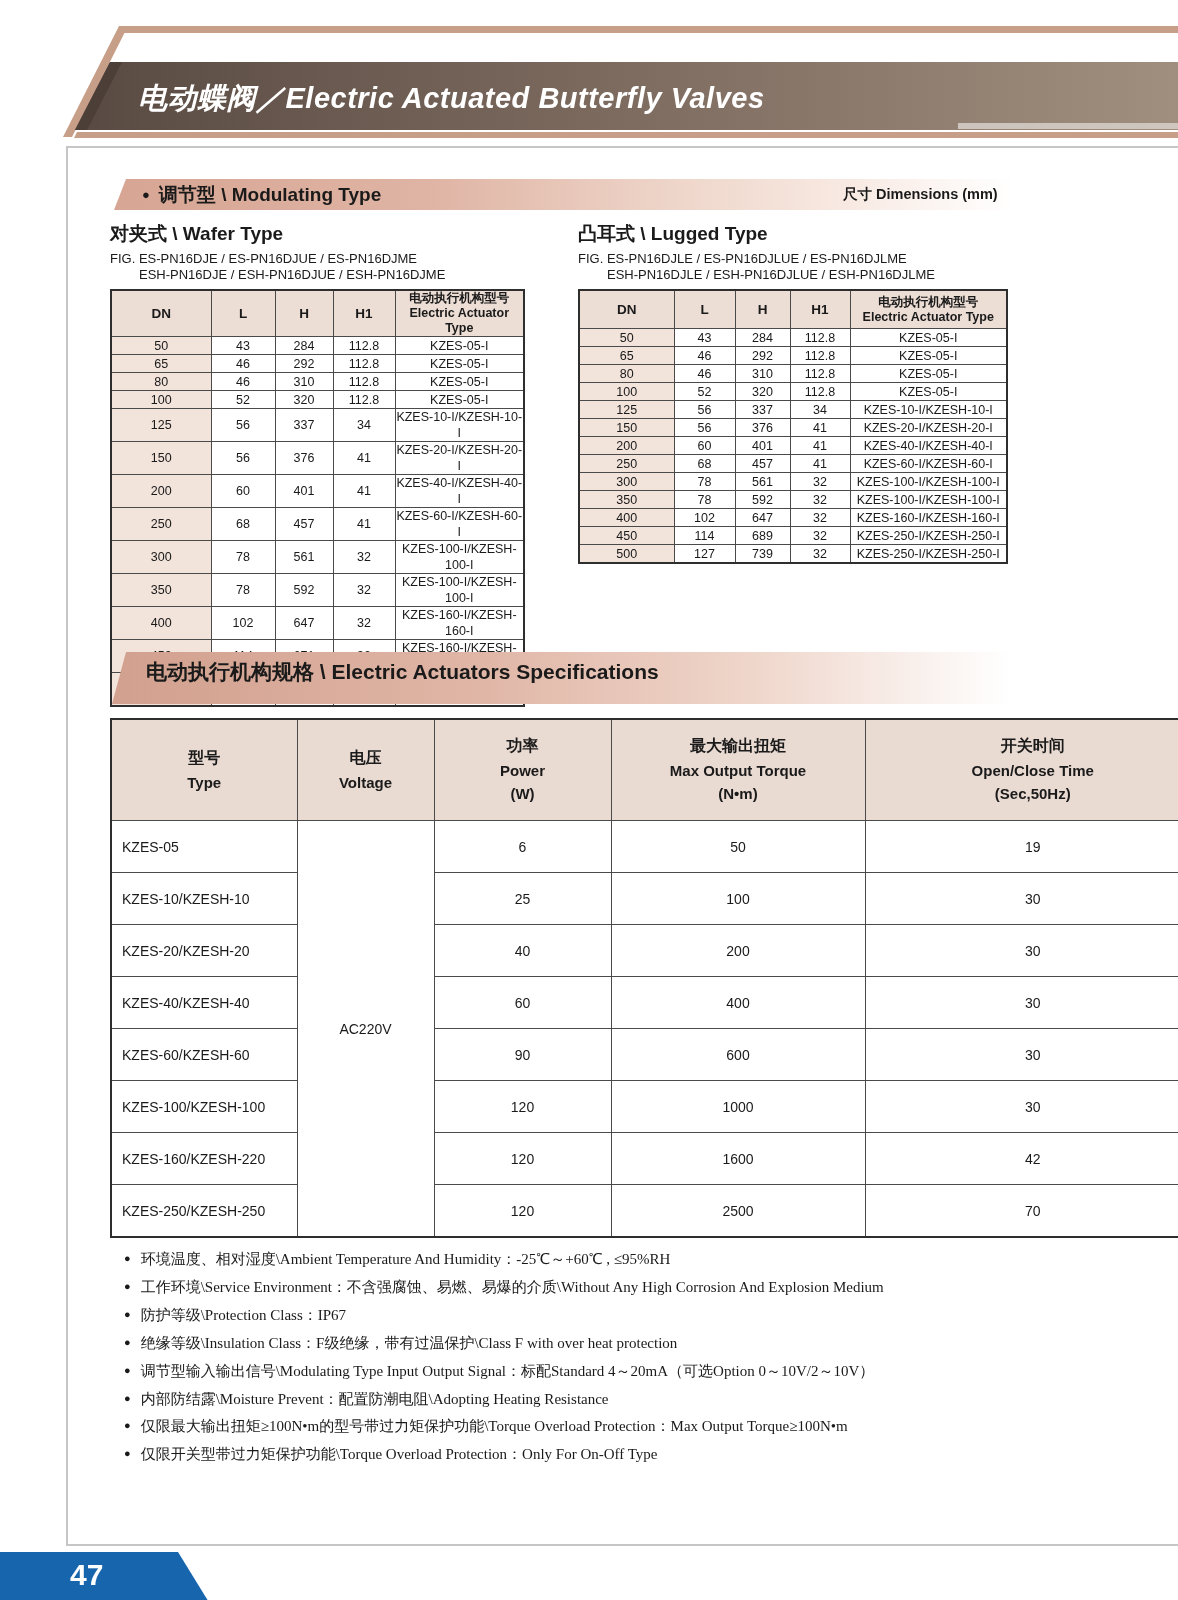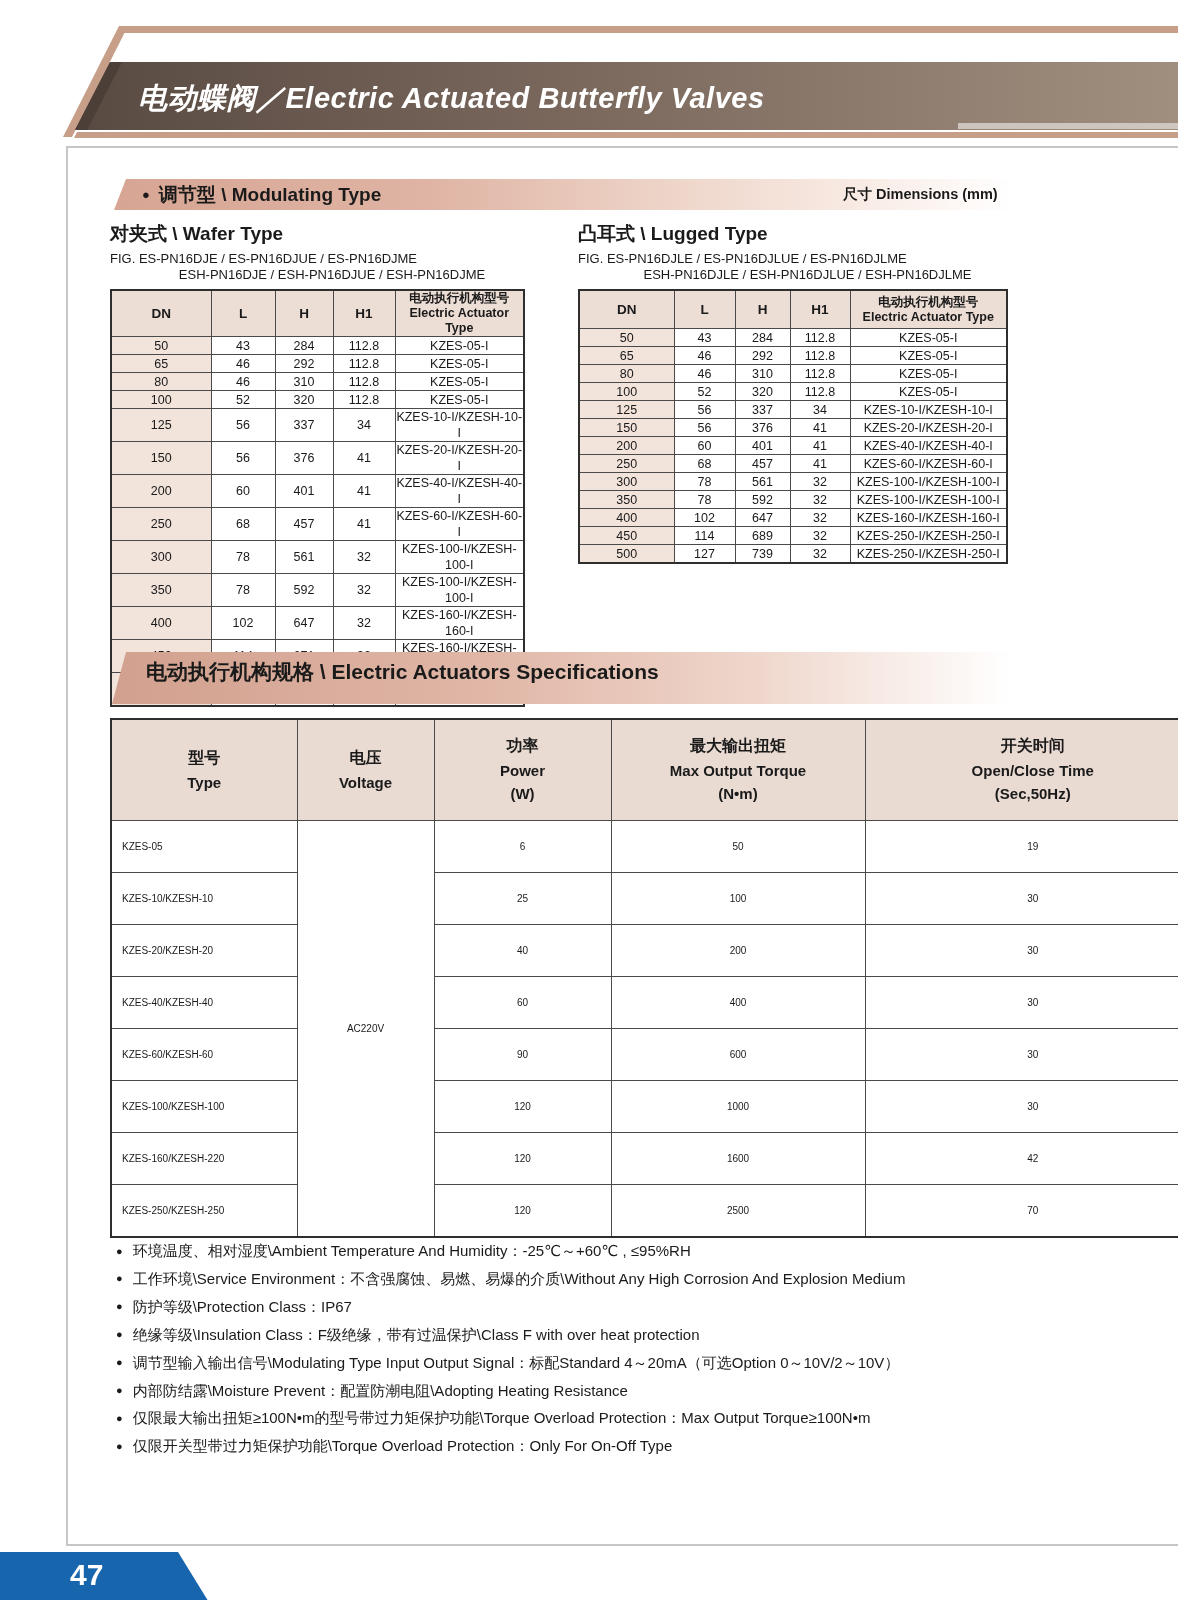--- a/index.html
+++ b/index.html
@@ -23,47 +23,47 @@
     line-height:31px;font-weight:bold;font-size:19px;padding-left:28px;white-space:nowrap;}
   .mod-band .dot{font-size:13px;margin-right:9px;vertical-align:2px;}
   .dims-note{position:absolute;left:843px;top:185px;font-weight:bold;font-size:14.5px;white-space:nowrap;}
 
   
   .group{position:absolute;top:221px;}
   .group-wafer{left:110px;width:415px;}
   .group-lugged{left:578px;width:430px;}
   .group-heading{font-size:19px;font-weight:bold;margin:0 0 4px 0;}
   .fig{font-size:13px;line-height:16px;white-space:nowrap;}
-  .fig-2{padding-left:29px;text-align:center;}
+  .fig-2{padding-left:29px;}
   table.dim-table{border-collapse:collapse;margin-top:6px;width:100%;
     border:2px solid #2e2e2e;table-layout:fixed;}
   .dim-table th,.dim-table td{border:1px solid #4a4a4a;text-align:center;padding:0;}
   .dim-table thead th{background:#ecddd5;height:37px;font-size:13.5px;font-weight:bold;}
   .dim-table thead th.act div{font-size:12.5px;line-height:15px;font-weight:bold;}
   .dim-table tbody td{height:17px;font-size:12.5px;line-height:16px;}
   .dim-table tbody td:first-child{background:#f2e3db;}
 
   
   .spec-band{position:absolute;left:112px;top:652px;width:918px;height:52px;box-sizing:border-box;
     clip-path:polygon(14px 0,100% 0,100% 100%,0 100%);
     background:linear-gradient(90deg,#d2a08e 0%,#e0b6a6 40%,#efd6cb 70%,rgba(247,236,230,0) 98%);
     font-size:21px;font-weight:bold;line-height:40px;padding-left:34px;white-space:nowrap;}
 
   table.spec-table{position:absolute;left:110px;top:718px;width:1092px;border-collapse:collapse;
     border:2px solid #2e2e2e;table-layout:fixed;}
   .spec-table th,.spec-table td{border:1px solid #4a4a4a;padding:0;}
   .spec-table thead th{background:#e9dad2;height:100px;font-size:16px;font-weight:bold;
     text-align:center;line-height:1.55;}
   .spec-table thead th .en{font-size:15px;}
-  .spec-table tbody td{height:51px;font-size:10px;text-align:center;}
+  .spec-table tbody td{height:51px;font-size:14px;text-align:center;}
   .spec-table tbody td:first-child{text-align:left;padding-left:10px;}
   .spec-table tbody td.voltage{text-align:center;padding-left:0;}
 
   
-  .notes{position:absolute;left:112px;top:1233px;width:980px;list-style:none;margin:4px;padding:0;}
+  .notes{position:absolute;left:112px;top:1233px;width:980px;list-style:none;margin:12px;padding:0;font-family:Liberation Serif, serif;}
   .notes li{font-size:15px;line-height:27.4px;white-space:nowrap;}
   .notes .dot{font-size:11px;margin-right:10px;vertical-align:1.5px;}
 
   
   .page-badge{position:absolute;left:0;top:1552px;width:218px;height:65px;background:#1766ad;
     clip-path:polygon(0 0,178px 0,218px 100%,0 100%);}
   .page-badge span{display:inline-block;margin-left:70px;font-size:30px;font-weight:bold;
     color:#fff;line-height:46px;}
 </style>
 </head>

